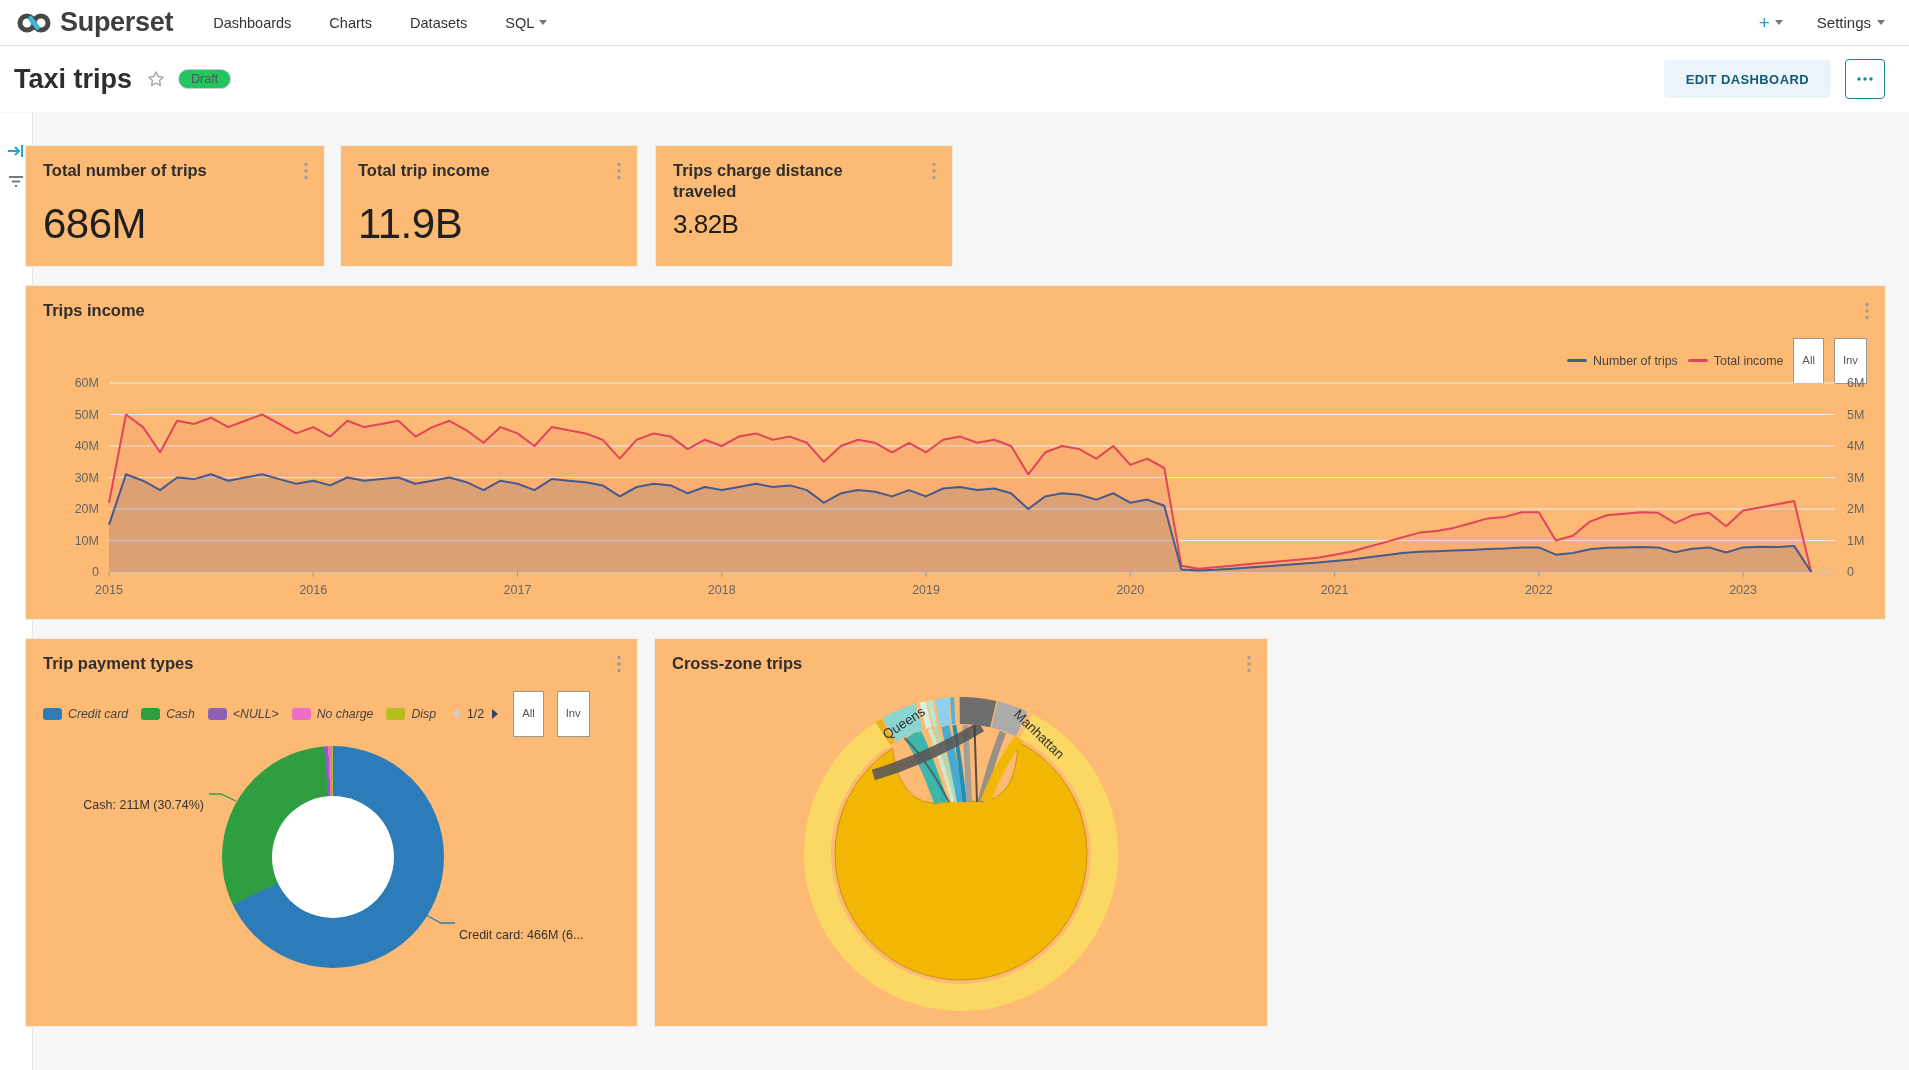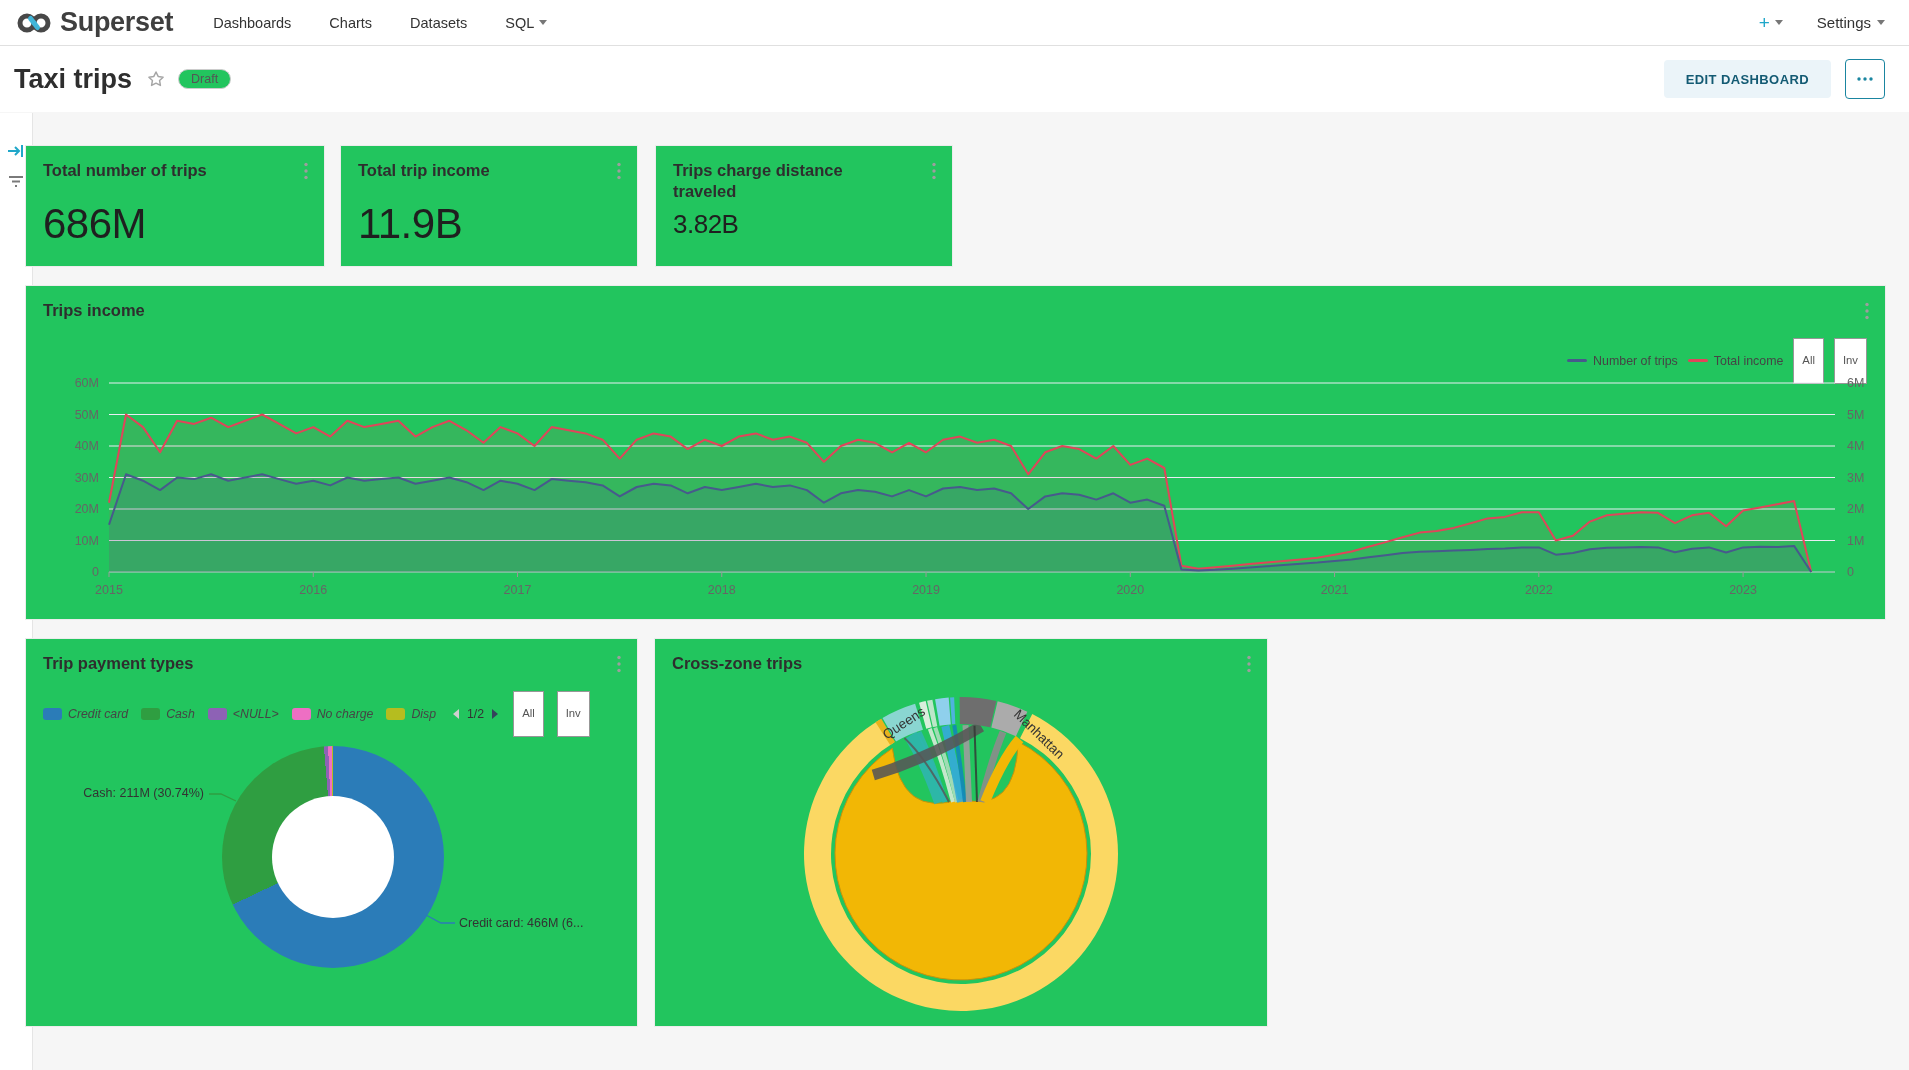--- a/index.html
+++ b/index.html
@@ -29,21 +29,21 @@
   .edit-btn{background:#EBF4F9;color:#135A73;border:none;border-radius:4px;height:38px;
             padding:0 22px;font-size:13px;font-weight:700;letter-spacing:.4px;cursor:pointer;
             font-family:"Liberation Sans",sans-serif;}
   .more-btn{background:#fff;border:1px solid #1A85A0;border-radius:4px;width:38px;height:38px;
             display:flex;align-items:center;justify-content:center;cursor:pointer;}
   
   .filter-strip{position:absolute;left:0;top:113px;width:33px;height:957px;background:#fff;
                 border-right:1px solid #E5E5E5;box-sizing:border-box;}
   .strip-icon{position:absolute;left:7px;cursor:pointer;}
   
-  .card{position:absolute;background:#22c55e;border:1px solid #ECECEC;box-sizing:border-box;}
+  .card{position:absolute;background:#fdba74;border:1px solid #ECECEC;box-sizing:border-box;}
   .card-head{display:flex;align-items:flex-start;padding:14px 12px 0 17px;}
   .card-title{font-size:16.5px;font-weight:700;color:#2E2E2E;line-height:1.25;}
   .kebab{margin-left:auto;cursor:pointer;padding:2px 4px;}
   .kpi-value{font-size:42px;font-weight:500;color:#1F1F1F;margin:14px 0 0 17px;letter-spacing:-.5px;}
   .kpi-value.small{font-size:26px;margin-top:8px;}
   
   #big-chart{left:25px;top:285px;width:1861px;height:335px;}
   .ts-legend{position:absolute;right:18px;top:52px;display:flex;align-items:center;gap:10px;}
   .ts-legend .item{display:flex;align-items:center;gap:6px;font-size:12.4px;color:#454545;cursor:pointer;}
   .swatch-line{width:20px;height:3px;border-radius:2px;display:inline-block;}
@@ -52,21 +52,21 @@
   
   #pay-card{left:25px;top:638px;width:613px;height:389px;}
   .pie-legend{display:flex;align-items:center;gap:13px;padding:12px 14px 0 17px;flex-wrap:nowrap;}
   .pie-legend .item{display:flex;align-items:center;gap:6px;font-size:12.3px;color:#454545;cursor:pointer;white-space:nowrap;}
   .chip{width:19px;height:12px;border-radius:3px;display:inline-block;}
   .pager{display:flex;align-items:center;gap:7px;margin-left:2px;}
   .pager .num{font-size:12.3px;color:#333;}
   .donut-wrap{position:absolute;left:196px;top:107px;width:222px;height:222px;}
   .donut{width:222px;height:222px;border-radius:50%;}
   .donut-hole{position:absolute;left:50px;top:50px;width:122px;height:122px;border-radius:50%;background:#fff;}
-  .callout{position:absolute;font-size:12.5px;color:#333;white-space:nowrap;}
+  .callout{position:absolute;font-size:12.5px;color:#333;white-space:nowrap;margin-top:12px;}
   
   #cross-card{left:654px;top:638px;width:614px;height:389px;}
   svg text{font-family:"Liberation Sans",sans-serif;}
 </style>
 </head>
 <body>
 
 <div class="app">
 
   <div class="navbar">

